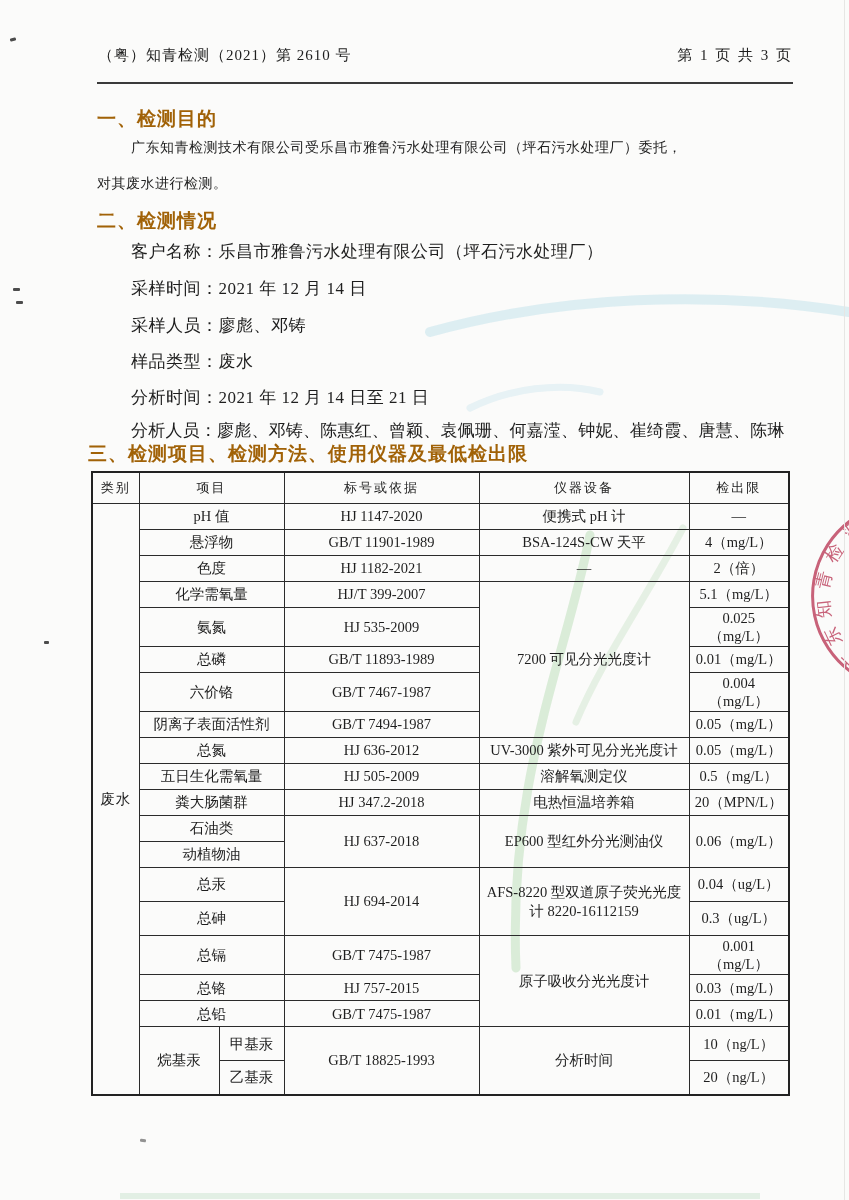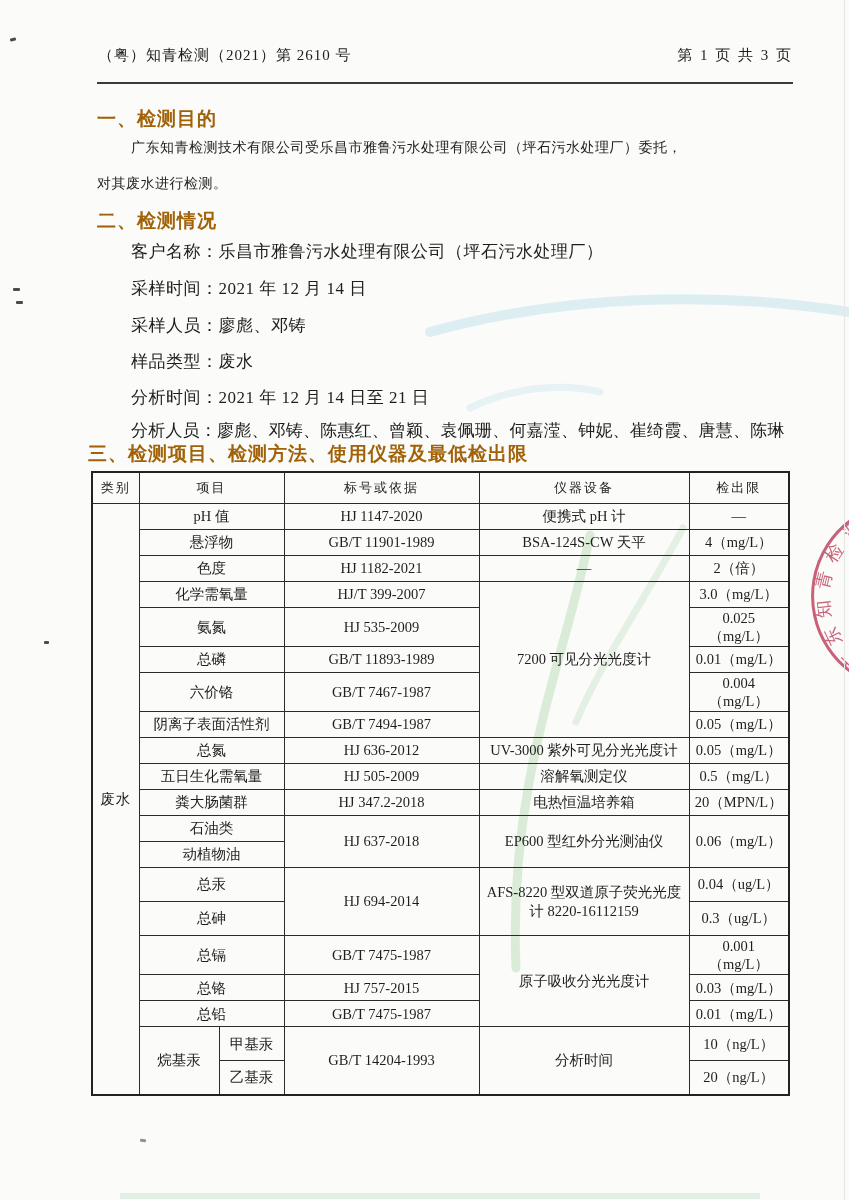--- a/index.html
+++ b/index.html
@@ -113,21 +113,21 @@
           <tr>
             <td colspan="2">色度</td>
             <td>HJ 1182-2021</td>
             <td>—</td>
             <td>2（倍）</td>
           </tr>
           <tr>
             <td colspan="2">化学需氧量</td>
             <td>HJ/T 399-2007</td>
             <td rowspan="5">7200 可见分光光度计</td>
-            <td>3.0（mg/L）</td>
+            <td>5.1（mg/L）</td>
           </tr>
           <tr>
             <td colspan="2">氨氮</td>
             <td>HJ 535-2009</td>
             <td>0.025（mg/L）</td>
           </tr>
           <tr>
             <td colspan="2">总磷</td>
             <td>GB/T 11893-1989</td>
             <td>0.01（mg/L）</td>
@@ -191,21 +191,21 @@
             <td>0.03（mg/L）</td>
           </tr>
           <tr>
             <td colspan="2">总铅</td>
             <td>GB/T 7475-1987</td>
             <td>0.01（mg/L）</td>
           </tr>
           <tr class="tall">
             <td rowspan="2">烷基汞</td>
             <td>甲基汞</td>
-            <td rowspan="2">GB/T 14204-1993</td>
+            <td rowspan="2">GB/T 18825-1993</td>
             <td rowspan="2">分析时间</td>
             <td>10（ng/L）</td>
           </tr>
           <tr class="tall">
             <td>乙基汞</td>
             <td>20（ng/L）</td>
           </tr>
         </tbody>
     </table>
   </div>

